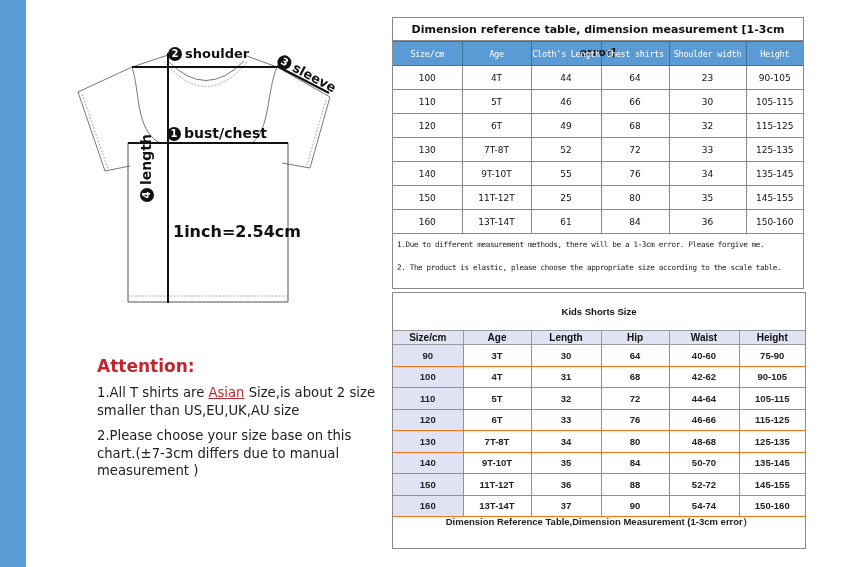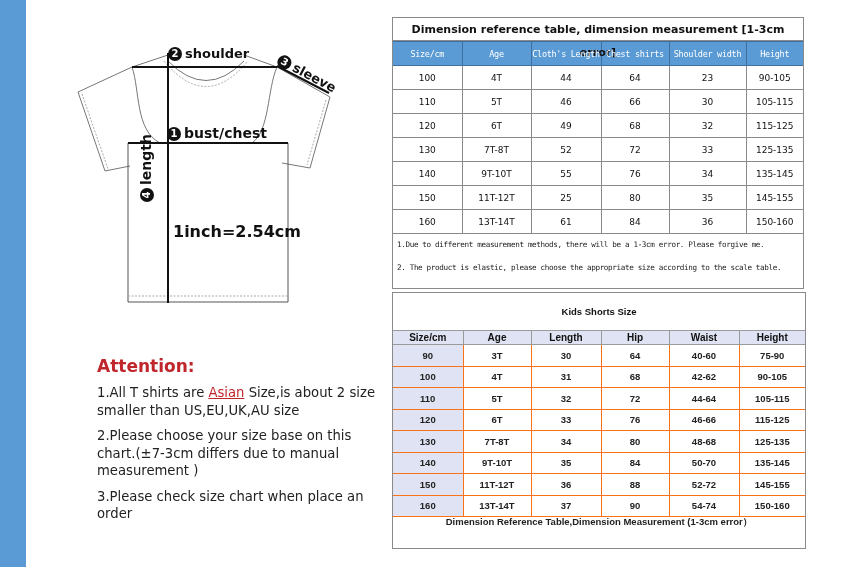--- a/index.html
+++ b/index.html
@@ -90,21 +90,20 @@
   <div class="lbl lbl-sleeve"><span class="num">3</span><span>sleeve</span></div>
   <div class="lbl lbl-chest"><span class="num">1</span><span>bust/chest</span></div>
   <div class="lbl lbl-length"><span class="num">4</span><span>length</span></div>
   <div class="lbl lbl-inch">1inch=2.54cm</div>
 </div>
 
 <div class="attention">
   <div class="att-title">Attention:</div>
   <div class="att-item"><span>1.All T shirts are </span><span class="asian">Asian</span><span> Size,is about 2 size smaller than US,EU,UK,AU size</span></div>
   <div class="att-item">2.Please choose your size base on this chart.(±7-3cm differs due to manual measurement )</div>
-  <div class="att-item">3.Please check size chart when place an order</div>
 </div>
 
 <div class="t1">
   <div class="t1-title">Dimension reference table, dimension measurement [1-3cm error]</div>
   <table>
     <colgroup>
         <col style="width:69px">
         <col style="width:69px">
         <col style="width:70px">
         <col style="width:68px">

